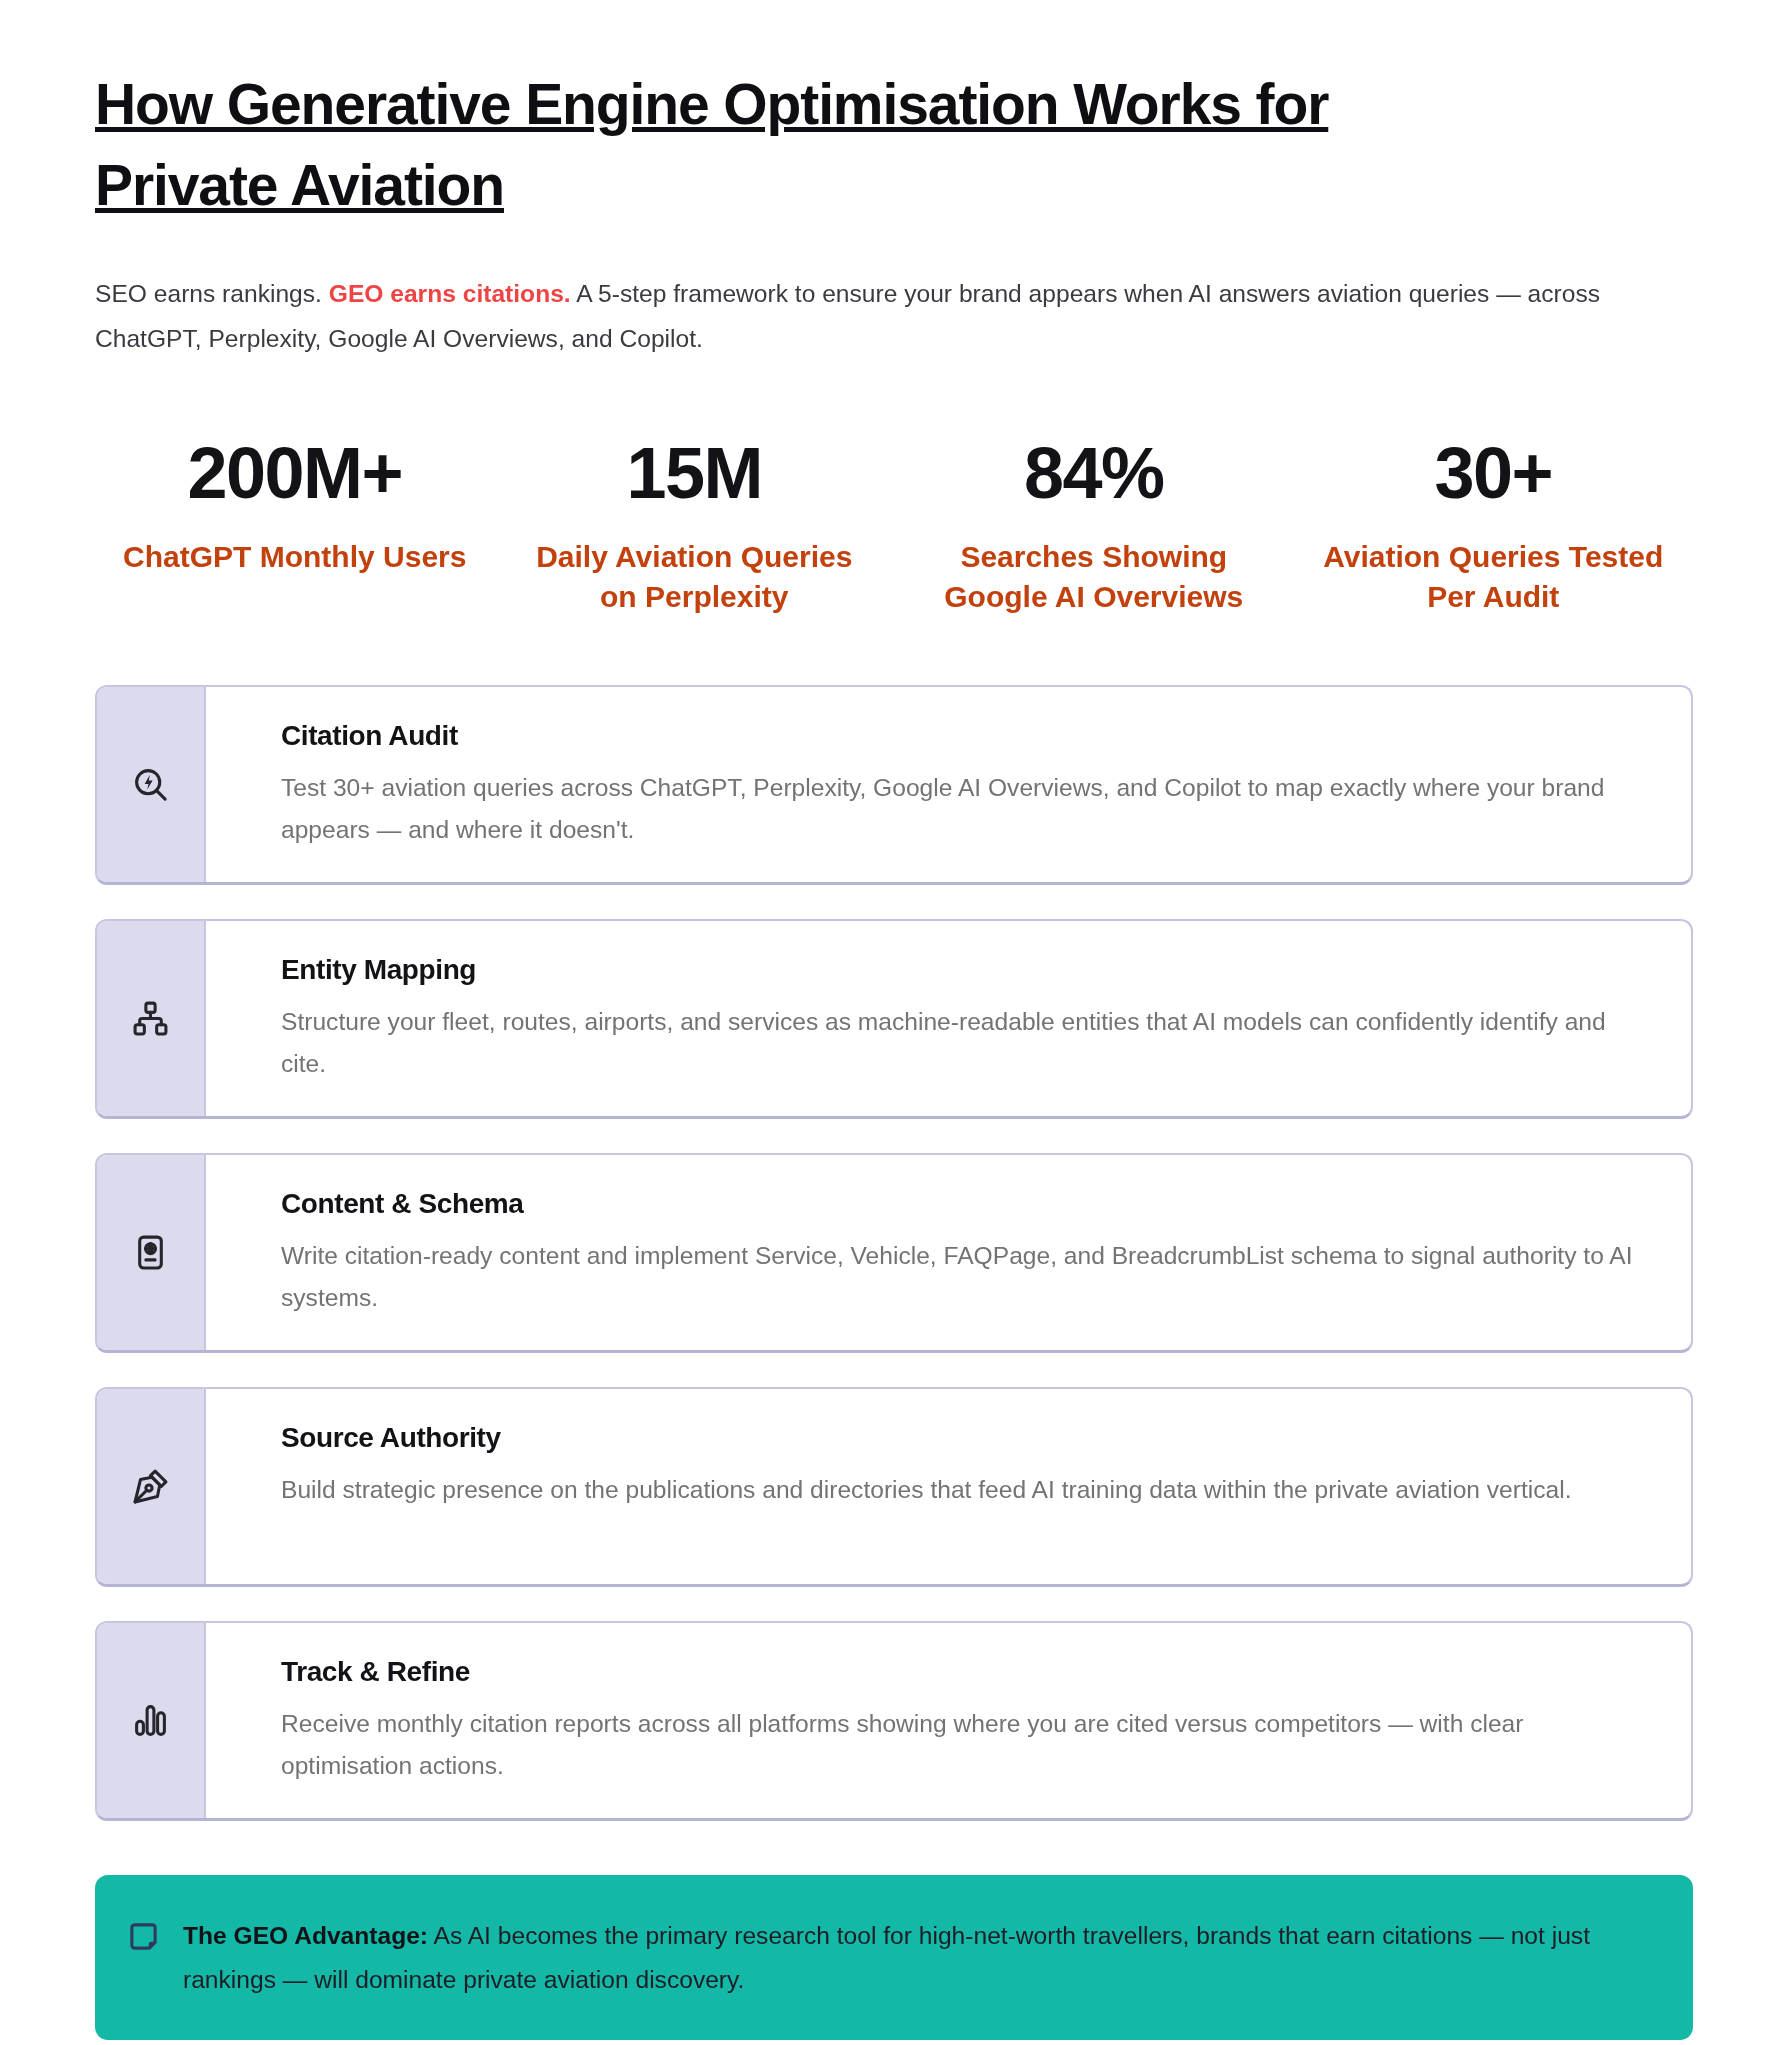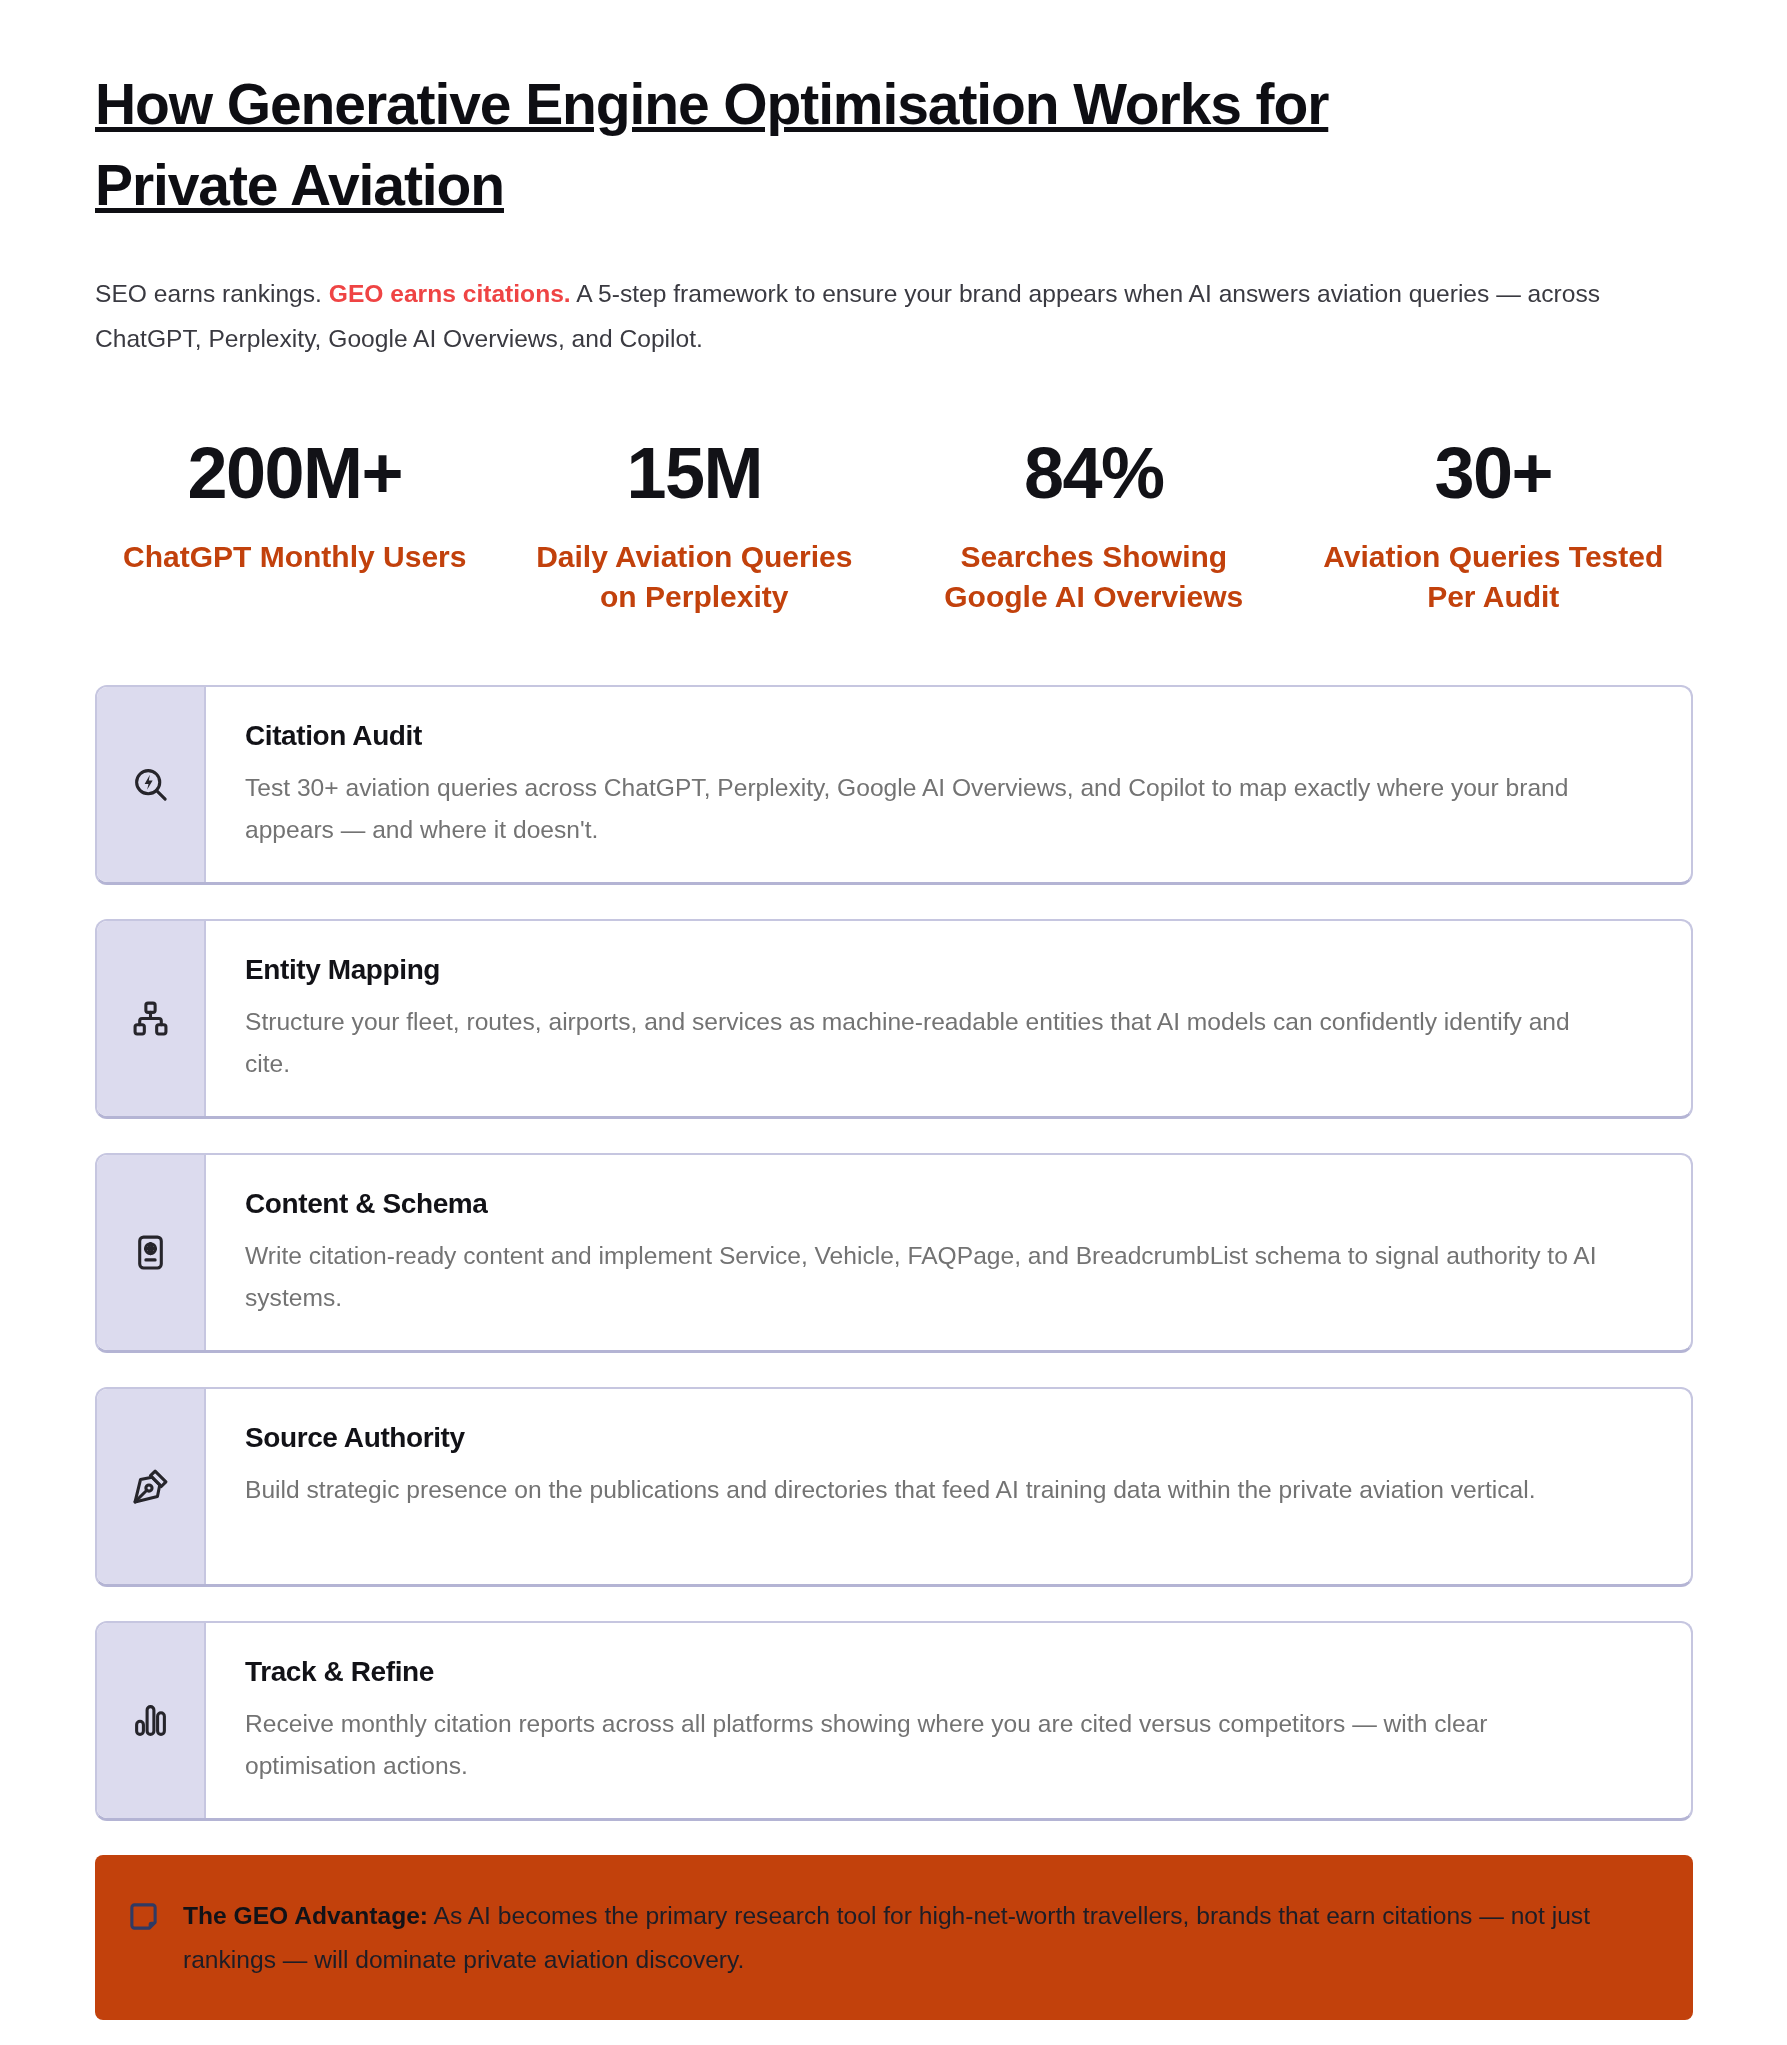--- a/index.html
+++ b/index.html
@@ -55,20 +55,21 @@
   .step-card {
     display: flex;
     align-items: stretch;
     min-height: 200px;
     border: 2.2px solid #c6c6e0;
     border-bottom: 3px solid #b4b4d4;
     border-radius: 12px;
     background: #ffffff;
     margin-bottom: 34px;
     overflow: hidden;
+    gap: 36px;
   }
   .step-icon-panel {
     flex: 0 0 109px;
     background: #dcdbee;
     border-right: 2.2px solid #c6c6e0;
     display: flex;
     align-items: center;
     justify-content: center;
   }
   .step-icon { width: 37px; height: 37px; }
@@ -80,23 +81,23 @@
     color: #121217;
   }
   .card-desc {
     margin-top: 15px;
     font-size: 24.6px;
     line-height: 1.72;
     color: #737373;
     max-width: 1371px;
   }
   .callout {
-    margin-top: 34px;
-    background: #c2410c;
-    border-radius: 8px;
+    margin-top: 54px;
+    background: #14b8a6;
+    border-radius: 13px;
     padding: 39px 42px 39px 33px;
     display: flex;
     align-items: flex-start;
     gap: 24px;
   }
   .callout-icon { width: 31px; height: 31px; flex: 0 0 auto; margin-top: 7.4px; }
   .callout-text {
     font-size: 24.6px;
     line-height: 1.78;
     color: #1d1d26;

